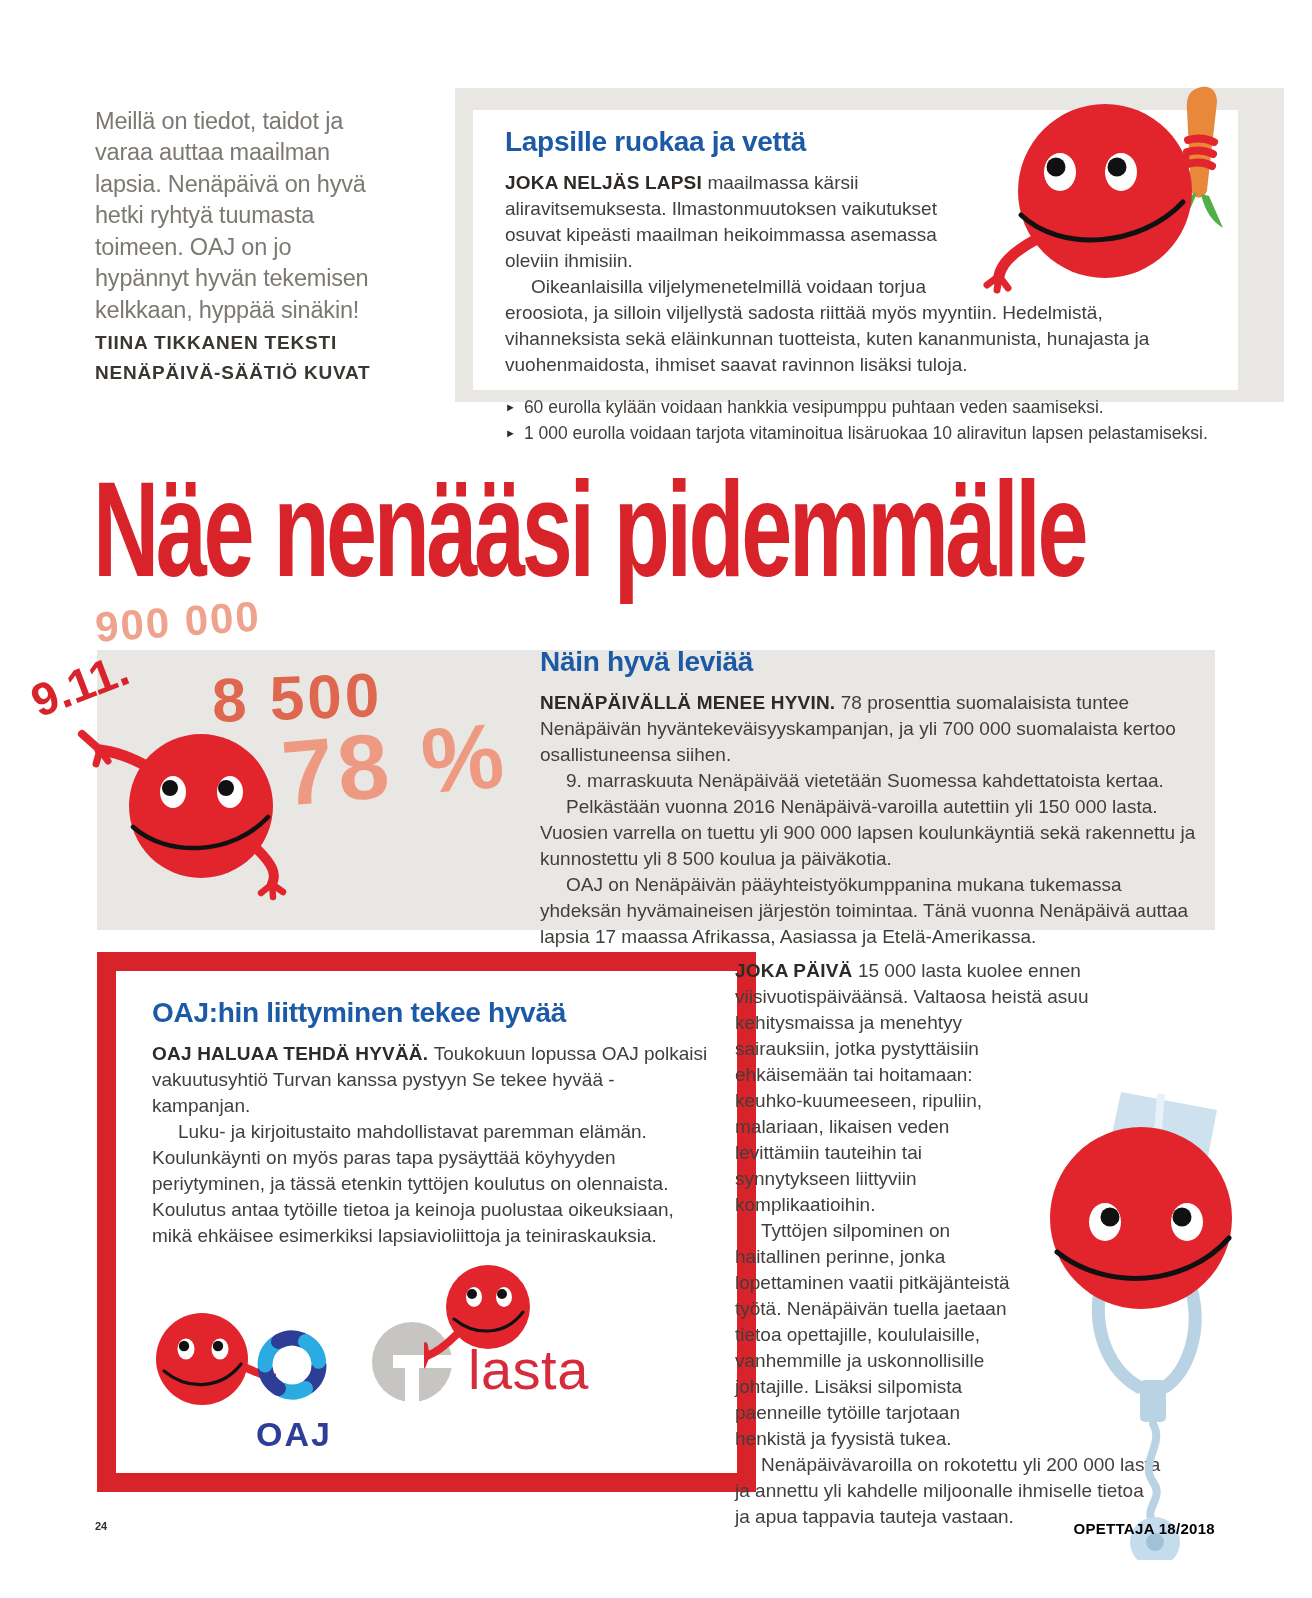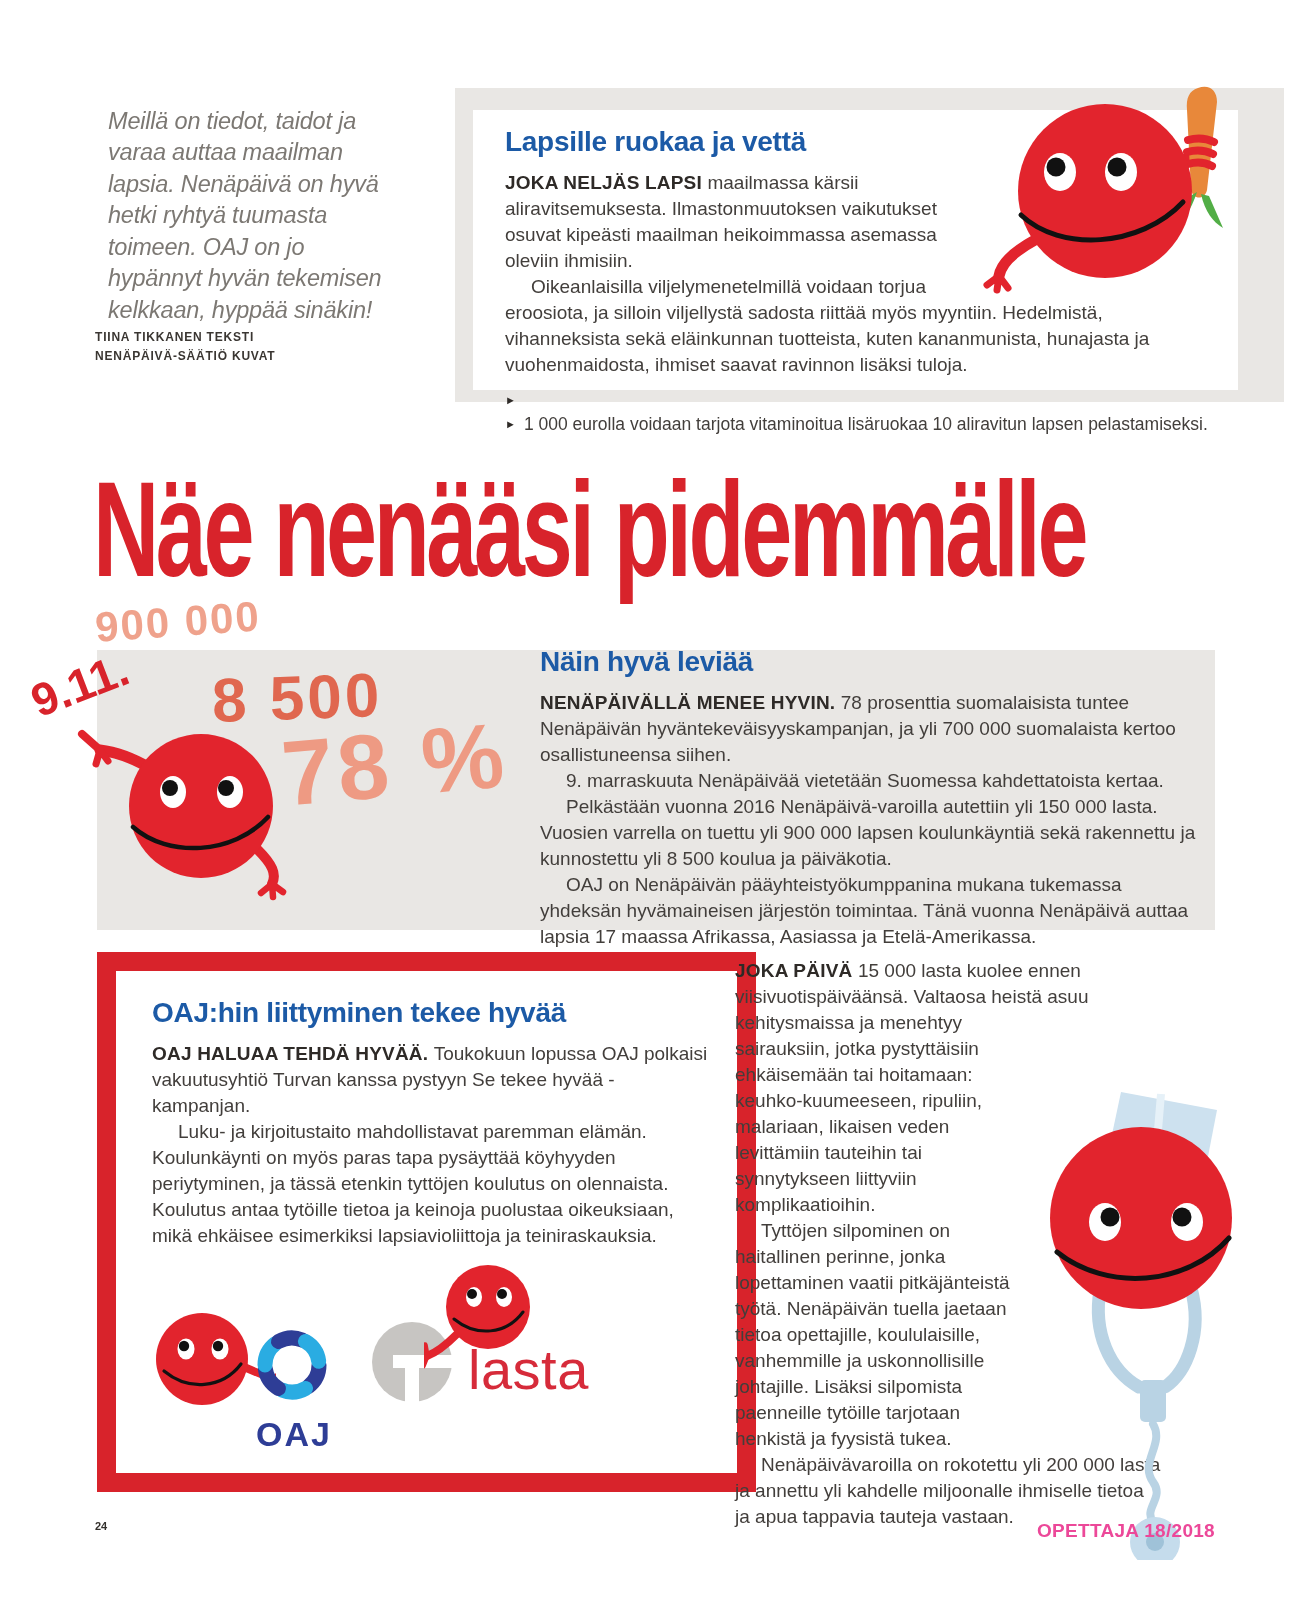--- a/index.html
+++ b/index.html
@@ -2,26 +2,26 @@
 <html><head>
 <meta charset="utf-8">
 <style>
   html,body{margin:0;padding:0;background:#ffffff;}
   #page{
     position:relative;width:1312px;height:1598px;background:#ffffff;
     font-family:"Liberation Sans", sans-serif;color:#403c39;overflow:hidden;
   }
   
   .intro{
-    position:absolute;left:108px;top:106px;width:285px;
-    font-size:23.5px;line-height:1.34;color:#7c7873;letter-spacing:-0.2px;font-style:italic;
+    position:absolute;left:95px;top:106px;width:285px;
+    font-size:23.5px;line-height:1.34;color:#7c7873;letter-spacing:-0.2px;
   }
   .byline{
     position:absolute;left:95px;top:328px;width:300px;
-    font-size:12px;font-weight:bold;letter-spacing:0.8px;color:#3a3632;line-height:1.6;
+    font-size:19px;font-weight:bold;letter-spacing:0.8px;color:#3a3632;line-height:1.6;
   }
   
   .food-frame{position:absolute;left:455px;top:88px;width:829px;height:314px;background:#e9e7e4;}
   .food-card{position:absolute;left:18px;top:22px;right:46px;bottom:12px;background:#ffffff;}
   .food-inner{position:absolute;left:32px;top:16px;right:18px;}
   .box-title{font-size:28px;font-weight:bold;color:#1c5aa6;letter-spacing:-0.3px;margin:0 0 12px 0;}
   .body-txt{font-size:19px;line-height:1.37;color:#423e3b;margin:0;}
   .body-txt strong{color:#2e2a27;letter-spacing:0.2px;}
   .indent{text-indent:26px;}
   .float-sp-a{float:right;width:228px;height:106px;}
@@ -49,21 +49,21 @@
   }
   .oaj-inner{position:absolute;left:36px;top:26px;right:26px;}
   .logo{position:absolute;}
   .oaj-wordmark{font-size:34px;font-weight:bold;color:#2e3d96;letter-spacing:2px;}
   .turva-wordmark{font-size:56px;color:#d62b3a;letter-spacing:0.5px;}
   
   .health-col{position:absolute;left:735px;top:958px;width:428px;}
   .float-sp-b{float:right;width:132px;height:420px;}
   
   .footer-left{position:absolute;left:95px;top:1520px;font-size:11px;font-weight:bold;color:#33302c;}
-  .footer-right{position:absolute;right:97px;top:1520px;font-size:19px;font-weight:bold;color:#ec4899;letter-spacing:0.3px;}
+  .footer-right{position:absolute;right:97px;top:1520px;font-size:15px;font-weight:bold;color:#000000;letter-spacing:0.3px;}
   svg{display:block;}
   .abs{position:absolute;}
 </style>
 </head>
 <body>
 
 <div id="page">
 
   <div class="intro">Meillä on tiedot, taidot ja varaa auttaa maailman lapsia. Nenäpäivä on hyvä hetki ryhtyä tuumasta toimeen. OAJ on jo hypännyt hyvän tekemisen kelkkaan, hyppää sinäkin!</div>
   <div class="byline">
@@ -73,20 +73,21 @@
 
   <div class="food-frame">
     <div class="food-card">
       <div class="food-inner">
         <h2 class="box-title">Lapsille ruokaa ja vettä</h2>
         <p class="body-txt"><span class="float-sp-a"></span><strong>JOKA NELJÄS LAPSI </strong><span>maailmassa kärsii aliravitsemuksesta. Ilmastonmuutoksen vaikutukset osuvat kipeästi maailman heikoimmassa asemassa oleviin ihmisiin.</span></p>
         <p class="body-txt indent">Oikeanlaisilla viljelymenetelmillä voidaan torjua eroosiota, ja silloin viljellystä sadosta riittää myös myyntiin. Hedelmistä, vihanneksista sekä eläinkunnan tuotteista, kuten kananmunista, hunajasta ja vuohenmaidosta, ihmiset saavat ravinnon lisäksi tuloja.</p>
         <div class="bullets">
           <div class="bullet-row">
             <span class="tri">►</span>
+            <span>60 eurolla kylään voidaan hankkia vesipumppu puhtaan veden saamiseksi.</span>
           </div>
           <div class="bullet-row">
             <span class="tri">►</span>
             <span>1 000 eurolla voidaan tarjota vitaminoitua lisäruokaa 10 aliravitun lapsen pelastamiseksi.</span>
           </div>
         </div>
       </div>
     </div>
   </div>
 

